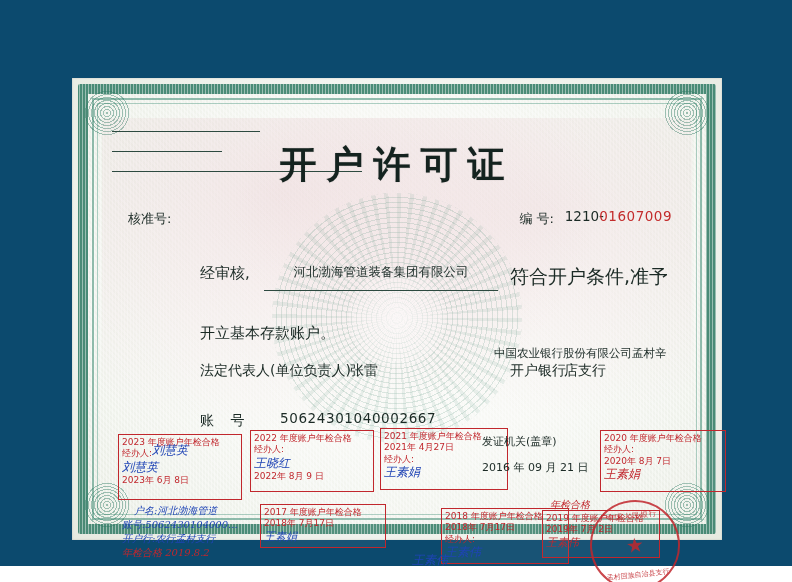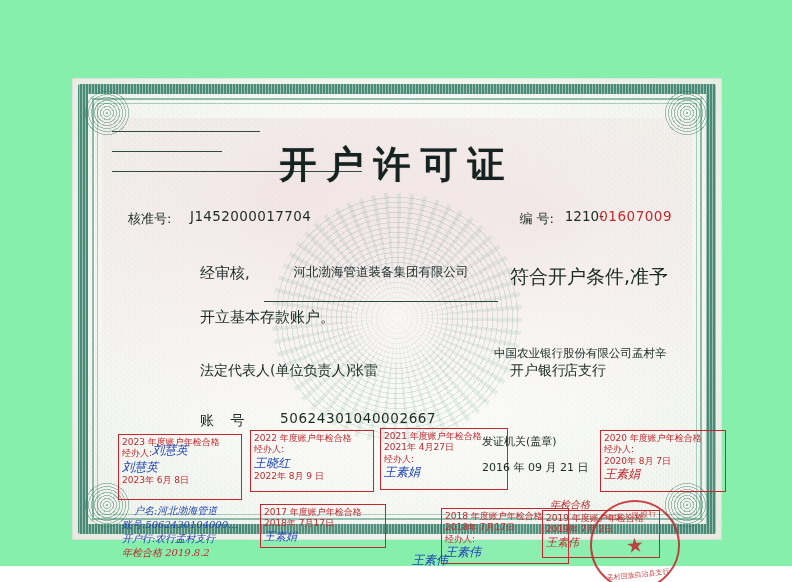--- a/index.html
+++ b/index.html
@@ -12,21 +12,21 @@
     height: 582px;
     overflow: hidden;
     font-family: "DejaVu Sans", "Liberation Sans", sans-serif;
   }
 
   
   #scan {
     position: relative;
     width: 792px;
     height: 566px;
-    background: #86efac;
+    background: #0c4a6e;
   }
 
   
   #certificate {
     position: absolute;
     left: 72px;
     top: 78px;
     width: 650px;
     height: 462px;
     background:
@@ -146,26 +146,26 @@
   .serial-prefix  { right: 78px;  top: 96px; font-size: 13.5px; }
   .serial-red     { right: 10px;  top: 96px; font-size: 13.5px; color: #c32b2b; letter-spacing: 0.5px; }
 
   .line1-a { left: 88px;  top: 152px; font-size: 15px; }
   .line1-company {
     left: 152px; top: 152px;
     width: 234px;
     font-size: 12.5px;
     color: #1f2e2a;
     border-bottom: 1px solid #2d4a40;
-    padding-bottom: 20px;
+    padding-bottom: 9px;
     text-align: center;
   }
   .line1-b { left: 398px; top: 152px; font-size: 19px; }
 
-  .line2 { left: 88px; top: 196px; font-size: 15px; }
+  .line2 { left: 88px; top: 212px; font-size: 15px; }
 
   .line3-label { left: 88px;  top: 250px; font-size: 14px; }
   .line3-name  { left: 238px; top: 250px; font-size: 14px; text-align: right; }
   .line3-rule  { left: 238px; top: 250px; width: 148px; border-bottom: 1px solid #2d4a40; height: 19px; }
   .line4-label { left: 398px; top: 250px; font-size: 14px; }
   .line4-bank  { left: 382px; top: 234px; font-size: 11.5px; color: #1f2e2a; }
   .line4-rule  { left: 466px; top: 250px; width: 110px; border-bottom: 1px solid #2d4a40; height: 19px; }
 
   .acct-label { left: 88px;  top: 300px; font-size: 14px; letter-spacing: 6px; }
   .acct-no    { left: 168px; top: 298px; font-size: 13.5px; letter-spacing: 0.6px; }
@@ -265,21 +265,20 @@
 
     <div class="medallion">
       <div class="medallion-core"></div>
     </div>
 
     <div class="content">
 
       <div class="doc-title">开户许可证</div>
 
       <div class="row approval-label">核准号:</div>
-      <div class="row approval-no">J1452000017704</div>
 
       <div class="row serial-label">编 号:</div>
       <div class="row serial-prefix">1210-</div>
       <div class="row serial-red">01607009</div>
 
       <div class="row line1-a">经审核,</div>
       <div class="row line1-company">河北渤海管道装备集团有限公司</div>
       <div class="row line1-b">符合开户条件,准予</div>
 
       <div class="row line2">开立基本存款账户。</div>

